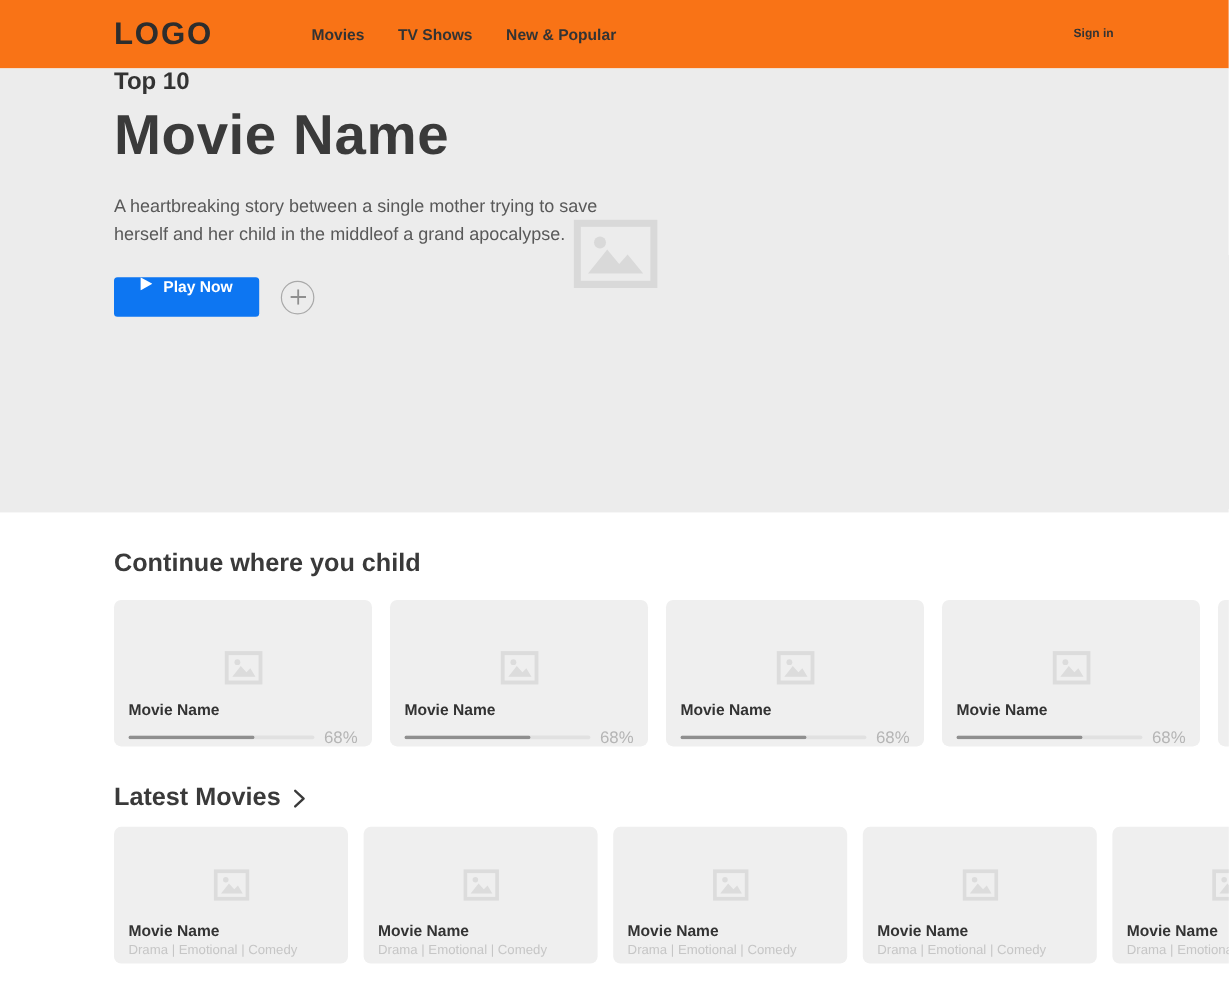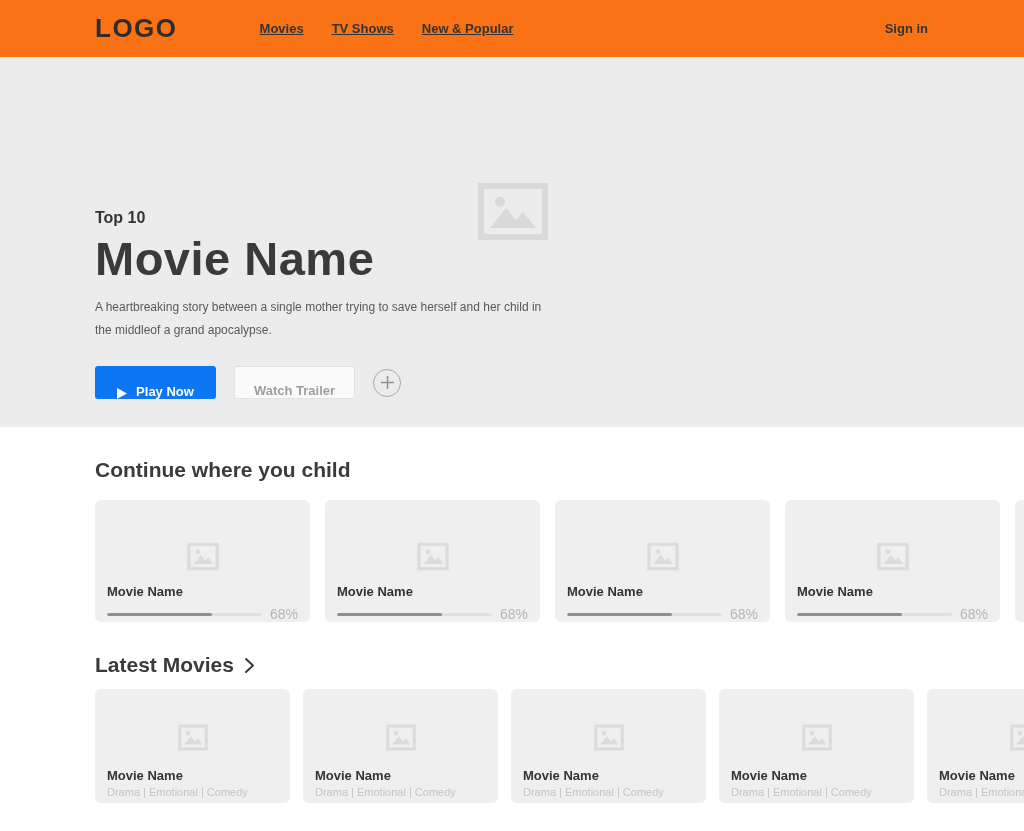--- a/index.html
+++ b/index.html
@@ -4,30 +4,30 @@
 <style>
   * { margin:0; padding:0; box-sizing:border-box; }
   html,body { width:1024px; height:831px; overflow:hidden; background:#fff;
     font-family:"Liberation Sans","DejaVu Sans",sans-serif; color:#333; }
 
   
   .navbar { height:57px; background:#f97316; display:flex; align-items:center;
     padding:0 96px 0 95px; }
   .logo { font-size:26px; font-weight:700; letter-spacing:1.5px; color:#2d2d2d; cursor:pointer; }
   .nav-links { display:flex; gap:28px; margin-left:82px; }
-  .nav-link { font-size:13px; font-weight:700; color:#333; cursor:pointer;text-decoration:underline; }
-  .signin { margin-left:auto; font-size:13px; font-weight:700; color:#333; cursor:pointer; }
+  .nav-link { font-size:13px; font-weight:700; color:#333; cursor:pointer; }
+  .signin { margin-left:auto; font-size:10px; font-weight:700; color:#333; cursor:pointer; }
 
   
   .hero { height:370px; background:#ececec; position:relative; padding:0 0 0 95px; }
-  .hero-kicker { padding-top:152px; font-size:16px; font-weight:700; color:#333; }
+  .hero-kicker { font-size:20px; font-weight:700; color:#333; }
   .hero-title { margin-top:4px; font-size:47px; font-weight:700; color:#3a3a3a; letter-spacing:0.5px; }
-  .hero-desc { margin-top:10px; width:448px; font-size:12px; line-height:23px; color:#595959; }
+  .hero-desc { margin-top:22px; width:448px; font-size:15px; line-height:23px; color:#595959; }
   .hero-actions { margin-top:24px; display:flex; align-items:center; }
-  .btn { display:flex; align-items:flex-end; justify-content:center; gap:9px;
+  .btn { display:flex; align-items:flex-start; justify-content:center; gap:9px;
     height:33px; width:121px; border-radius:3px; font-size:13px; font-weight:700; cursor:pointer; }
   .btn-play { background:var(--accent,#0d76f2); color:#fff; border:none; }
   .btn-trailer { margin-left:18px; background:#fafafa; border:1px solid #e2e2e2; color:#9e9e9e; }
   .btn-add { margin-left:18px; width:28px; height:28px; border-radius:50%;
     border:1.5px solid #a9a9a9; background:transparent; display:flex;
     align-items:center; justify-content:center; cursor:pointer; }
   .hero-placeholder { position:absolute; left:478px; top:126px; }
 
   
   .section-heading { margin:31px 0 0 95px; font-size:21px; font-weight:700; color:#3a3a3a;
@@ -75,23 +75,20 @@
 
   <div class="hero-actions">
     <button class="btn btn-play">
       <span>
         <svg width="10" height="11" viewBox="0 0 10 11">
             <path d="M0 0 L10 5.5 L0 11 Z" fill="#ffffff"></path>
           </svg>
       </span>
       <span>Play Now</span>
     </button>
-    <button class="btn btn-trailer">
-      <span>Watch Trailer</span>
-    </button>
     <button class="btn-add">
       <span>
         <svg width="13" height="13" viewBox="0 0 13 13">
             <path d="M6.5 0 V13 M0 6.5 H13" stroke="#8f8f8f" stroke-width="1.5"></path>
           </svg>
       </span>
     </button>
   </div>
 
   <div class="hero-placeholder">

